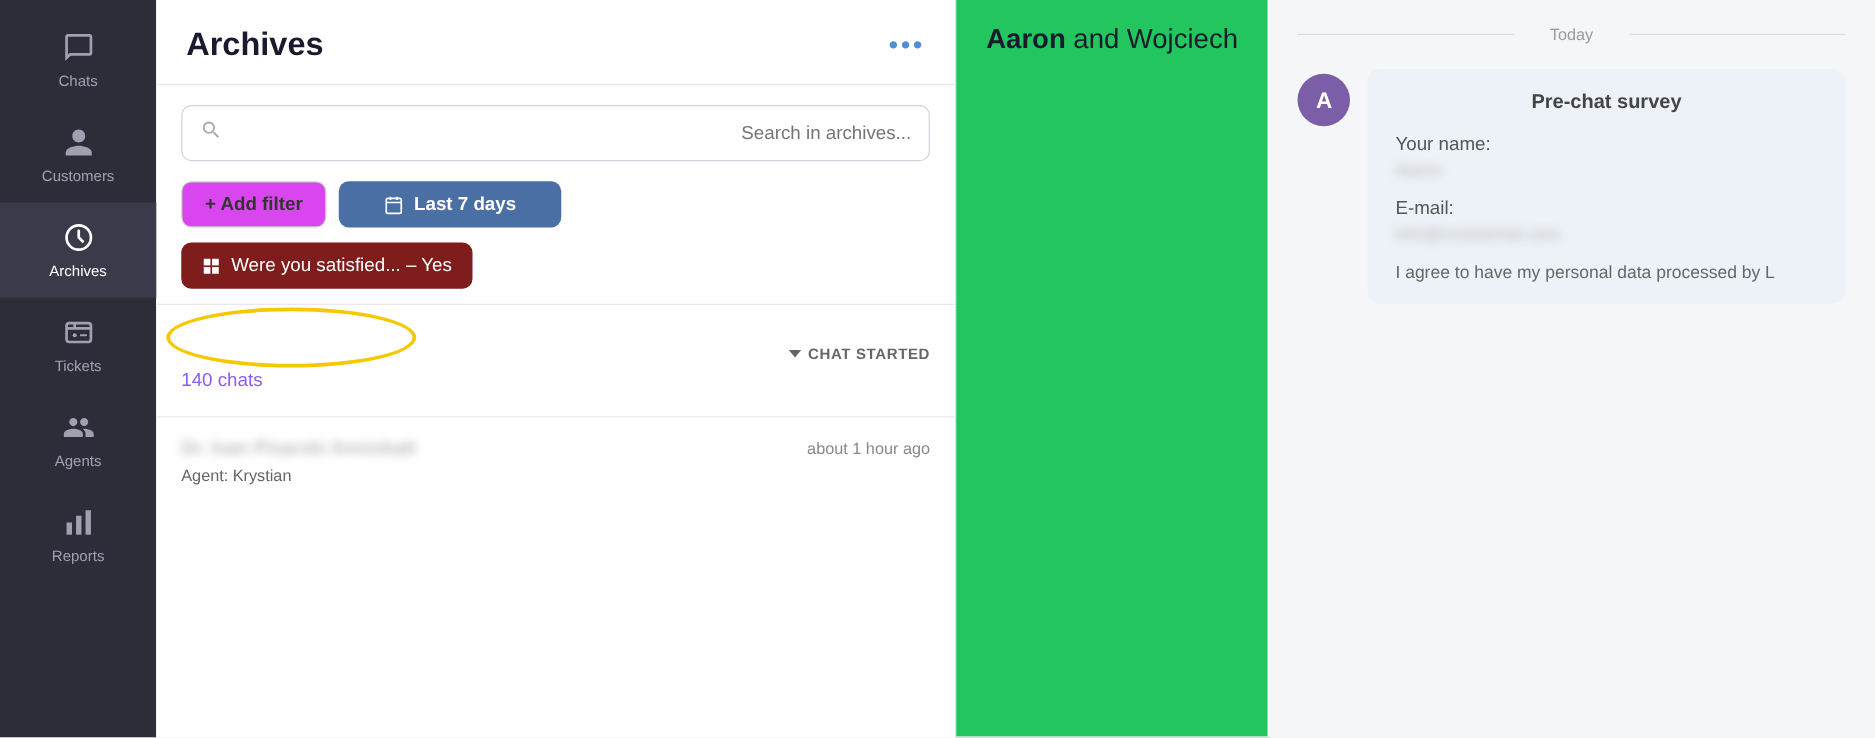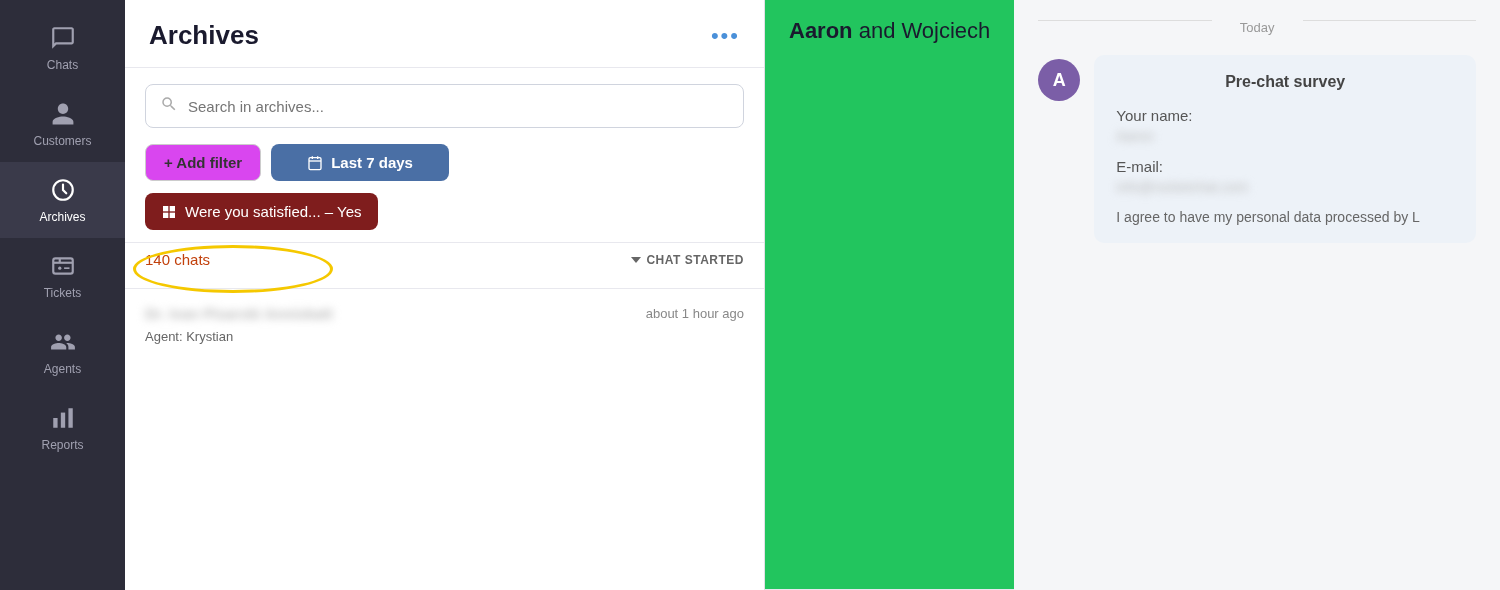--- a/index.html
+++ b/index.html
@@ -83,20 +83,21 @@
       gap: 10px;
       background: #fff;
     }
     .search-box input {
       border: none;
       outline: none;
       font-size: 15px;
       color: #888;
       width: 100%;
       background: transparent;
+      text-align: right;
     }
     .search-icon { color: #aaa; }
 
     
     .filters-row {
       display: flex;
       gap: 10px;
       padding: 0 20px 12px;
       align-items: center;
     }
@@ -146,22 +147,23 @@
     .chat-count-row {
       display: flex;
       align-items: center;
       justify-content: space-between;
       padding: 8px 20px 8px;
       border-top: 1px solid #e8e8ee;
       position: relative;
     }
     .chat-count {
       font-size: 15px;
-      color: #c2410c;
+      color: #8b5cf6;
       font-weight: 400;
+      margin-top: 44px;
     }
     .sort-label {
       display: flex;
       align-items: center;
       gap: 5px;
       font-size: 12px;
       font-weight: 700;
       color: #666;
       letter-spacing: 0.5px;
       cursor: pointer;
@@ -225,20 +227,21 @@
     .chat-detail-header span { font-weight: 400; }
 
     .chat-messages {
       flex: 1;
       overflow-y: auto;
       padding: 20px 24px;
       background: #f5f6f8;
     }
     .date-divider {
       display: flex;
+      align-items: center;
       gap: 28px;
       margin-bottom: 20px;
       color: #999;
       font-size: 13px;
     }
     .date-divider-line {
       flex: 1;
       height: 1px;
       background: #ddd;
     }

